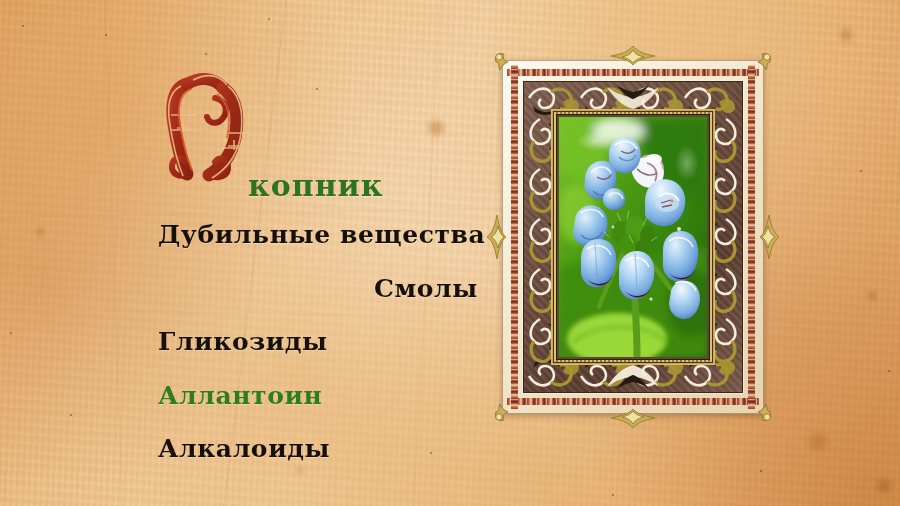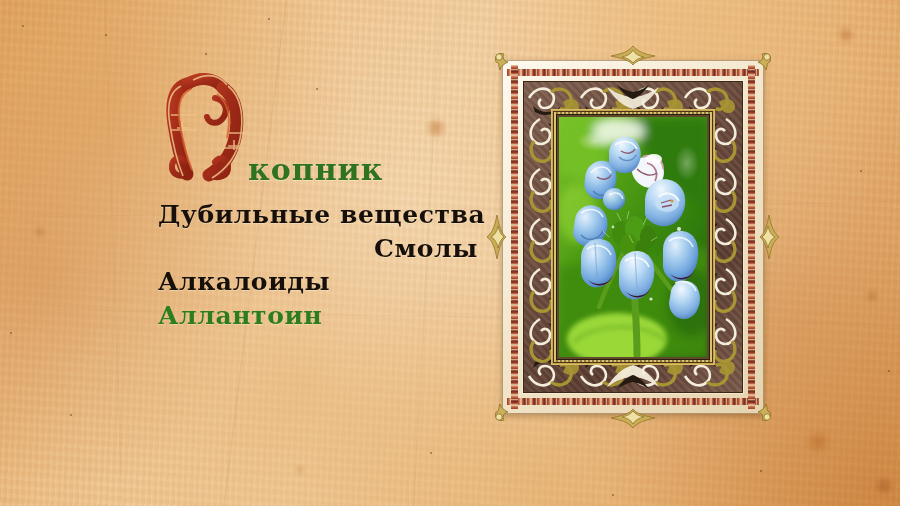--- a/index.html
+++ b/index.html
@@ -48,38 +48,39 @@
   .stain{ position:absolute; border-radius:50%; filter:blur(2.2px); }
   .fleck{ position:absolute; border-radius:50%; background:#4e3116; opacity:.55; }
 
   
   .textcol{ position:absolute; left:0; top:0; width:480px; height:506px; }
 
   .initial-wrap{ position:absolute; left:157px; top:62px; width:230px; height:125px; }
   .initial-svg{ position:absolute; left:0; top:0; }
 
   .titlerest{
-    position:absolute; left:248px; top:152px;
+    position:absolute; left:248px; top:168px;
     font-family:"DejaVu Serif", serif;
     font-size:30px; font-weight:700;
     letter-spacing:1px;
     color:#2f7320;
     text-shadow:0 1px 0 rgba(255,246,220,.45);
   }
 
   .complist{ position:absolute; left:158px; top:198px; width:320px; }
   .complist .row{
     font-family:"DejaVu Serif", serif;
     font-weight:700;
     font-size:25px;
     line-height:33.5px;
     letter-spacing:.6px;
     color:#17100a;
     text-shadow:0 1px 0 rgba(255,243,214,.38);
     white-space:nowrap;
+    margin-top:20px;
   }
   .complist .row.accent{ color:#2d7c1d; }
 
   
   .frame{ position:absolute; left:502px; top:60px; width:262px; height:354px; }
 
   
   .mat{
     position:absolute; inset:0;
     background:linear-gradient(135deg,#fffaf0,#f1e3c6 55%,#e6d4b0);
@@ -210,22 +211,23 @@
           <path d="M60 32 C72 41 74 58 70 76"></path>
         </g>
       </svg>
     </div>
 
     <div class="titlerest">копник</div>
 
     <div class="complist" id="complist">
         <div class="row" style="color: rgb(23, 16, 10);">Дубильные вещества</div>
         <div class="row" style="color: rgb(23, 16, 10); text-align: right;">Смолы</div>
+        <div class="row" style="color: rgb(23, 16, 10);">Гликозиды</div>
+        <div class="row accent" style="color: rgb(45, 124, 29);">Аллантоин</div>
         <div class="row" style="color: rgb(23, 16, 10);">Алкалоиды</div>
-        <div class="row accent" style="color: rgb(45, 124, 29);">Аллантоин</div>
       </div>
   </div>
 
   <div class="frame">
 
     <div class="mat"></div>
 
     <div>
       <div class="braid-h" style="top:9px"></div>
       <div class="braid-h" style="bottom:9px"></div>

